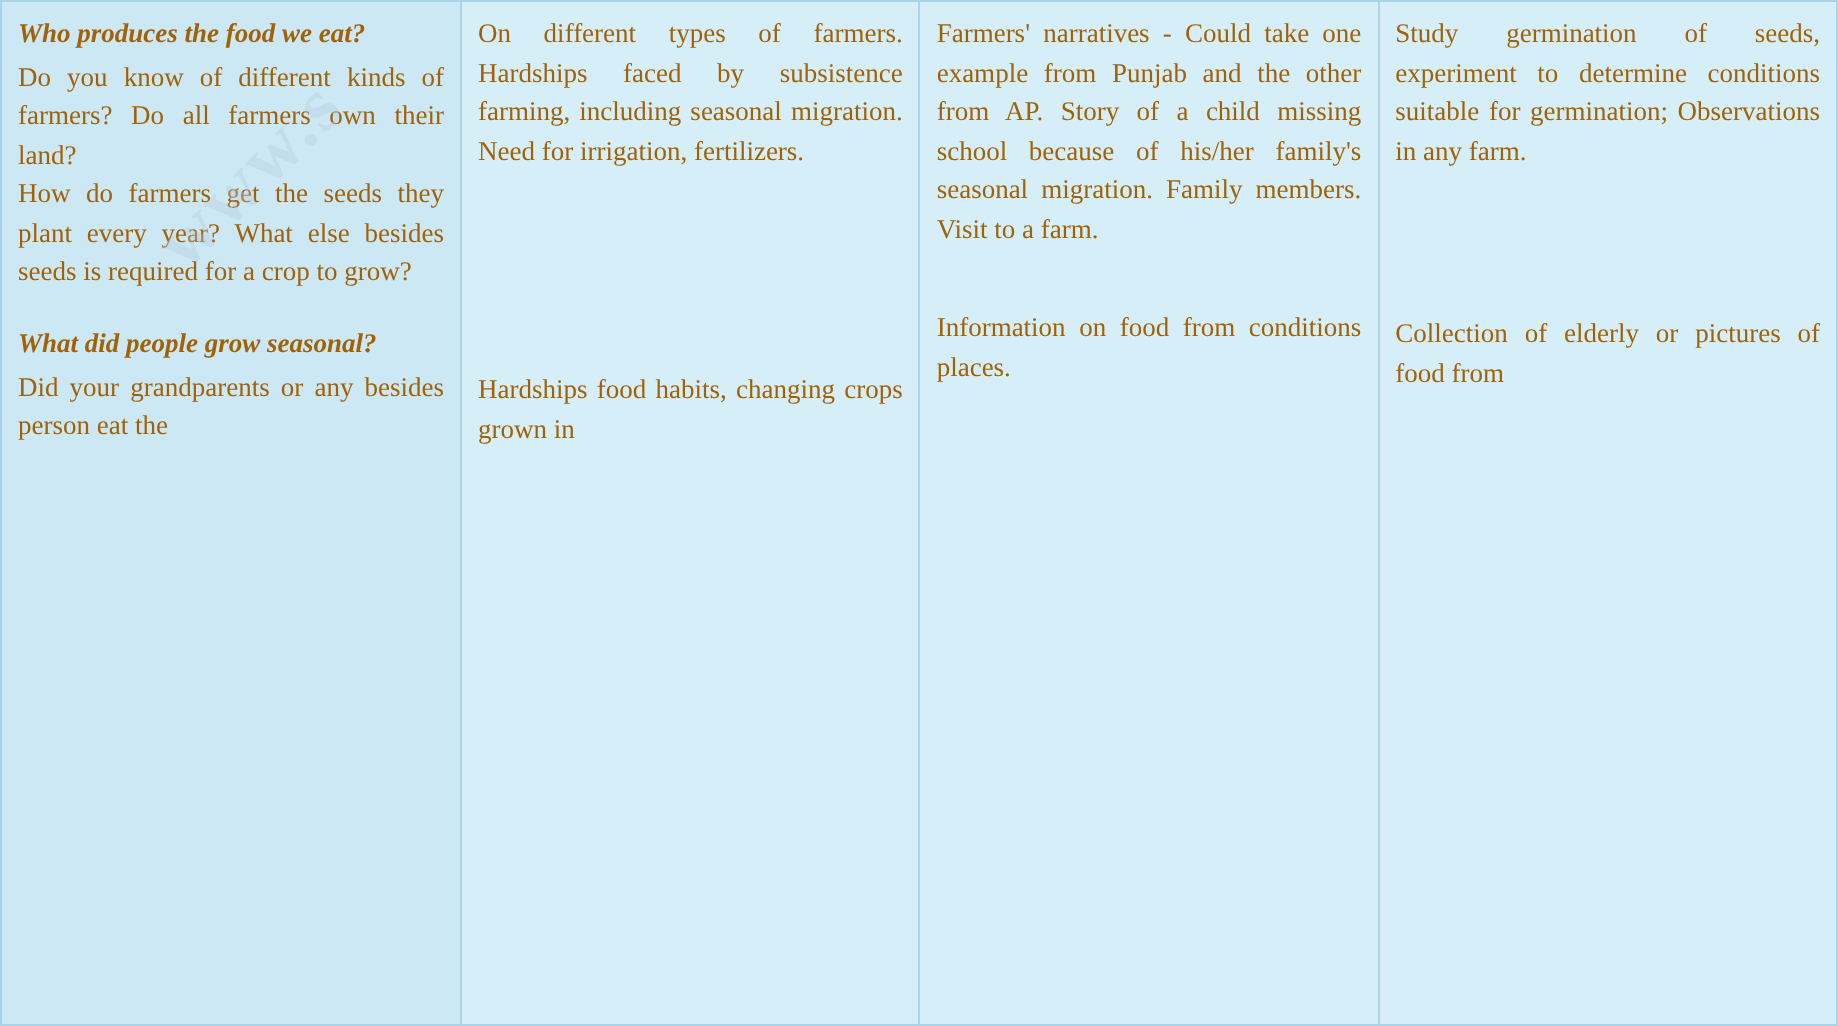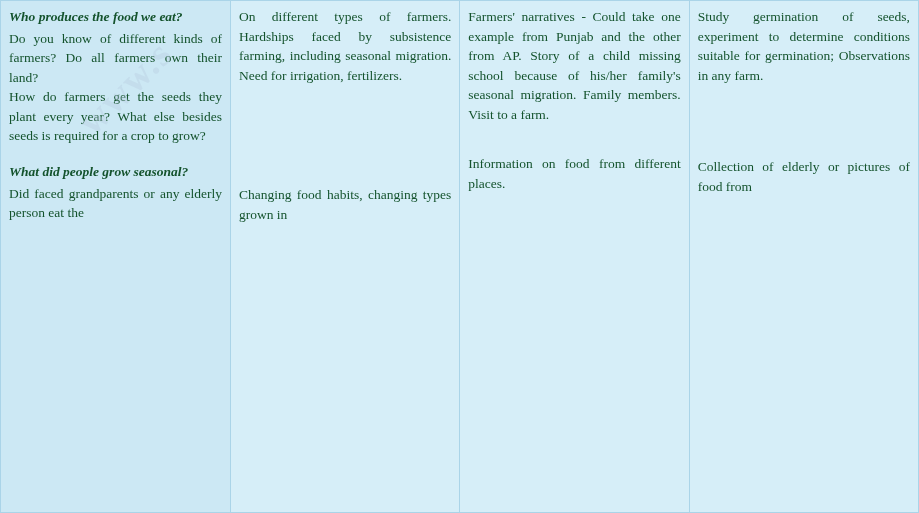--- a/index.html
+++ b/index.html
@@ -29,21 +29,21 @@
       height: 100%;
       border-collapse: collapse;
       table-layout: fixed;
     }
 
     td {
       border: 1px solid #aad4e8;
       padding: 6px 8px;
       vertical-align: top;
       background: #d6eef8;
-      color: #14532d;
+      color: #a16207;
       text-align: justify;
     }
 
     td:first-child {
       width: 230px;
       background: #cce8f4;
     }
 
     .italic-bold {
       font-style: italic;
@@ -96,40 +96,40 @@
       <tr>
 
         <td>
           <p class="italic-bold">Who produces the food we eat?</p>
           <p>
             Do you know of different kinds of farmers? Do all farmers own their land?<br>
             How do farmers get the seeds they plant every year? What else besides seeds is required for a crop to grow?
           </p>
           <span class="section-gap"></span>
           <p class="italic-bold">What did people grow seasonal?</p>
-          <p>Did faced grandparents or any elderly person eat the</p>
+          <p>Did your grandparents or any besides person eat the</p>
         </td>
 
         <td>
           <p>On different types of farmers. Hardships faced by subsistence farming, including seasonal migration. Need for irrigation, fertilizers.</p>
           <span class="section-gap"></span>
           <span class="section-gap"></span>
           <span class="section-gap"></span>
           <span class="section-gap"></span>
           <span class="section-gap"></span>
           <span class="section-gap"></span>
           <span class="section-gap"></span>
-          <p>Changing food habits, changing types grown in</p>
+          <p>Hardships food habits, changing crops grown in</p>
         </td>
 
         <td>
           <p>Farmers' narratives - Could take one example from Punjab and the other from AP. Story of a child missing school because of his/her family's seasonal migration. Family members. Visit to a farm.</p>
           <span class="section-gap"></span>
           <span class="section-gap"></span>
-          <p>Information on food from different places.</p>
+          <p>Information on food from conditions places.</p>
         </td>
 
         <td>
           <p>Study germination of seeds, experiment to determine conditions suitable for germination; Observations in any farm.</p>
           <span class="section-gap"></span>
           <span class="section-gap"></span>
           <span class="section-gap"></span>
           <span class="section-gap"></span>
           <span class="section-gap"></span>
           <p>Collection of elderly or pictures of food from</p>

